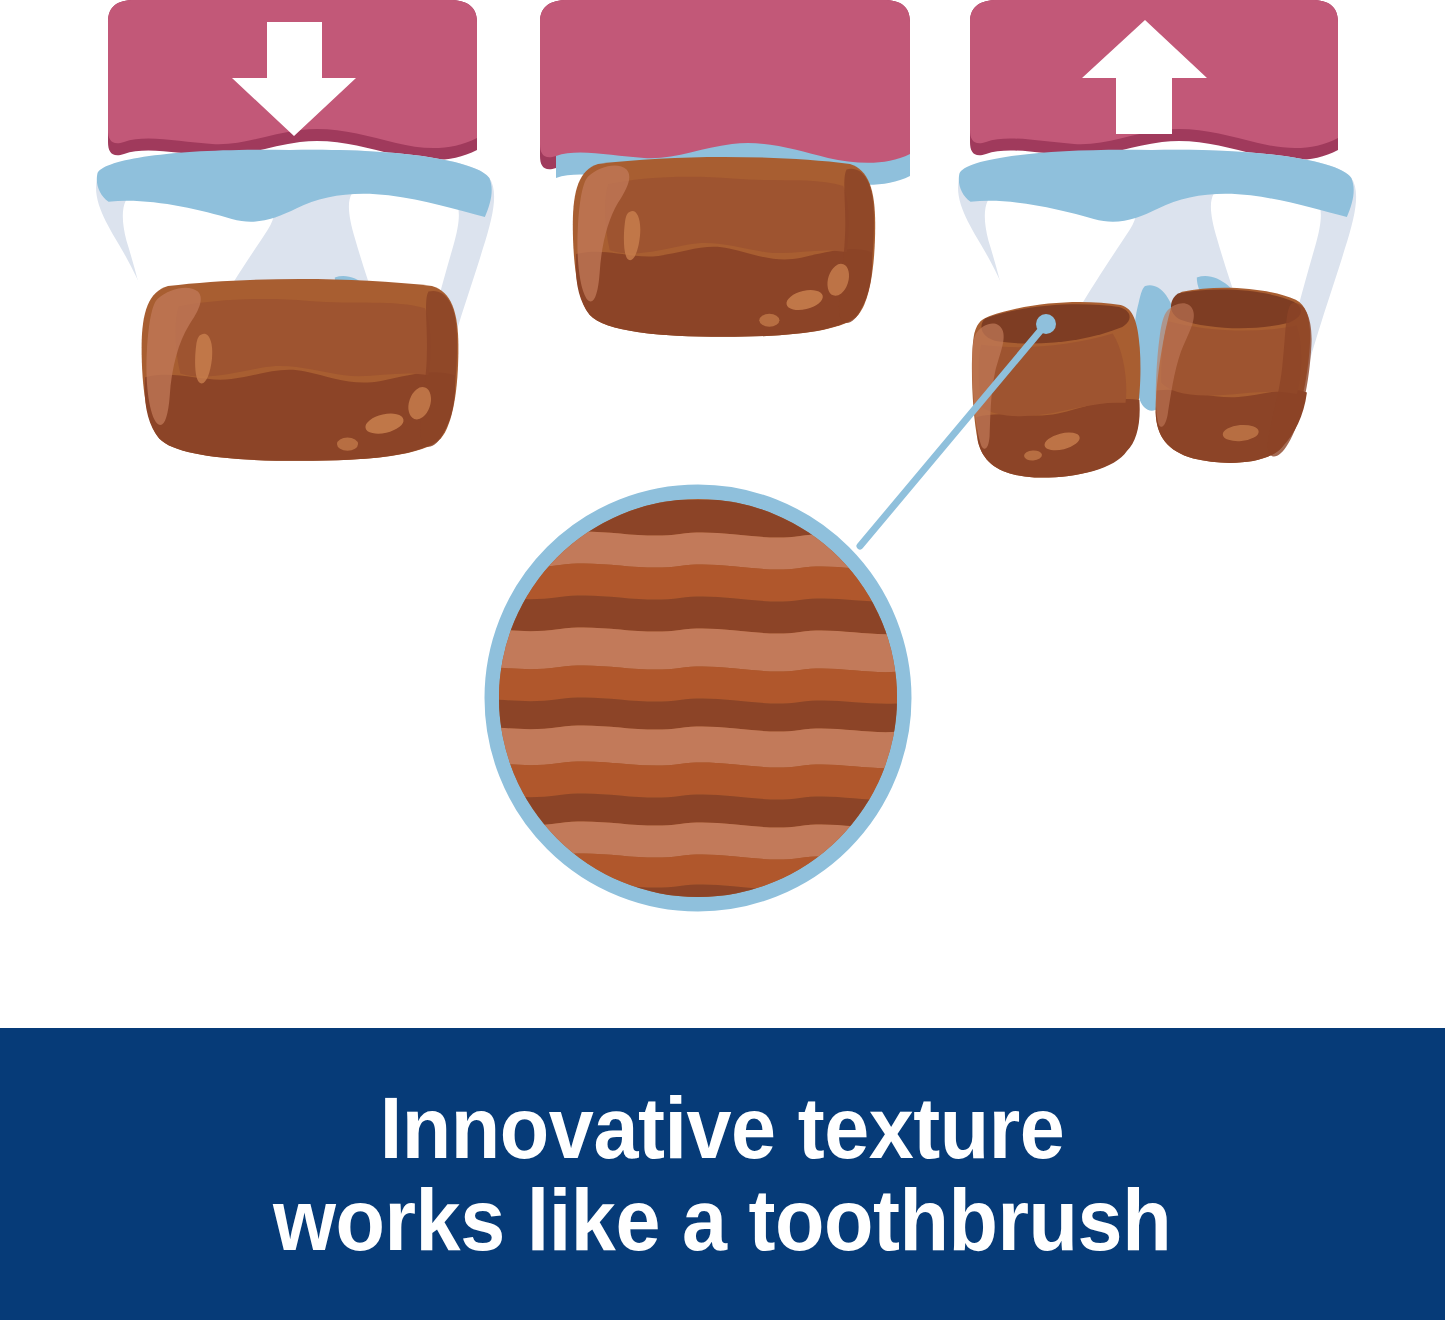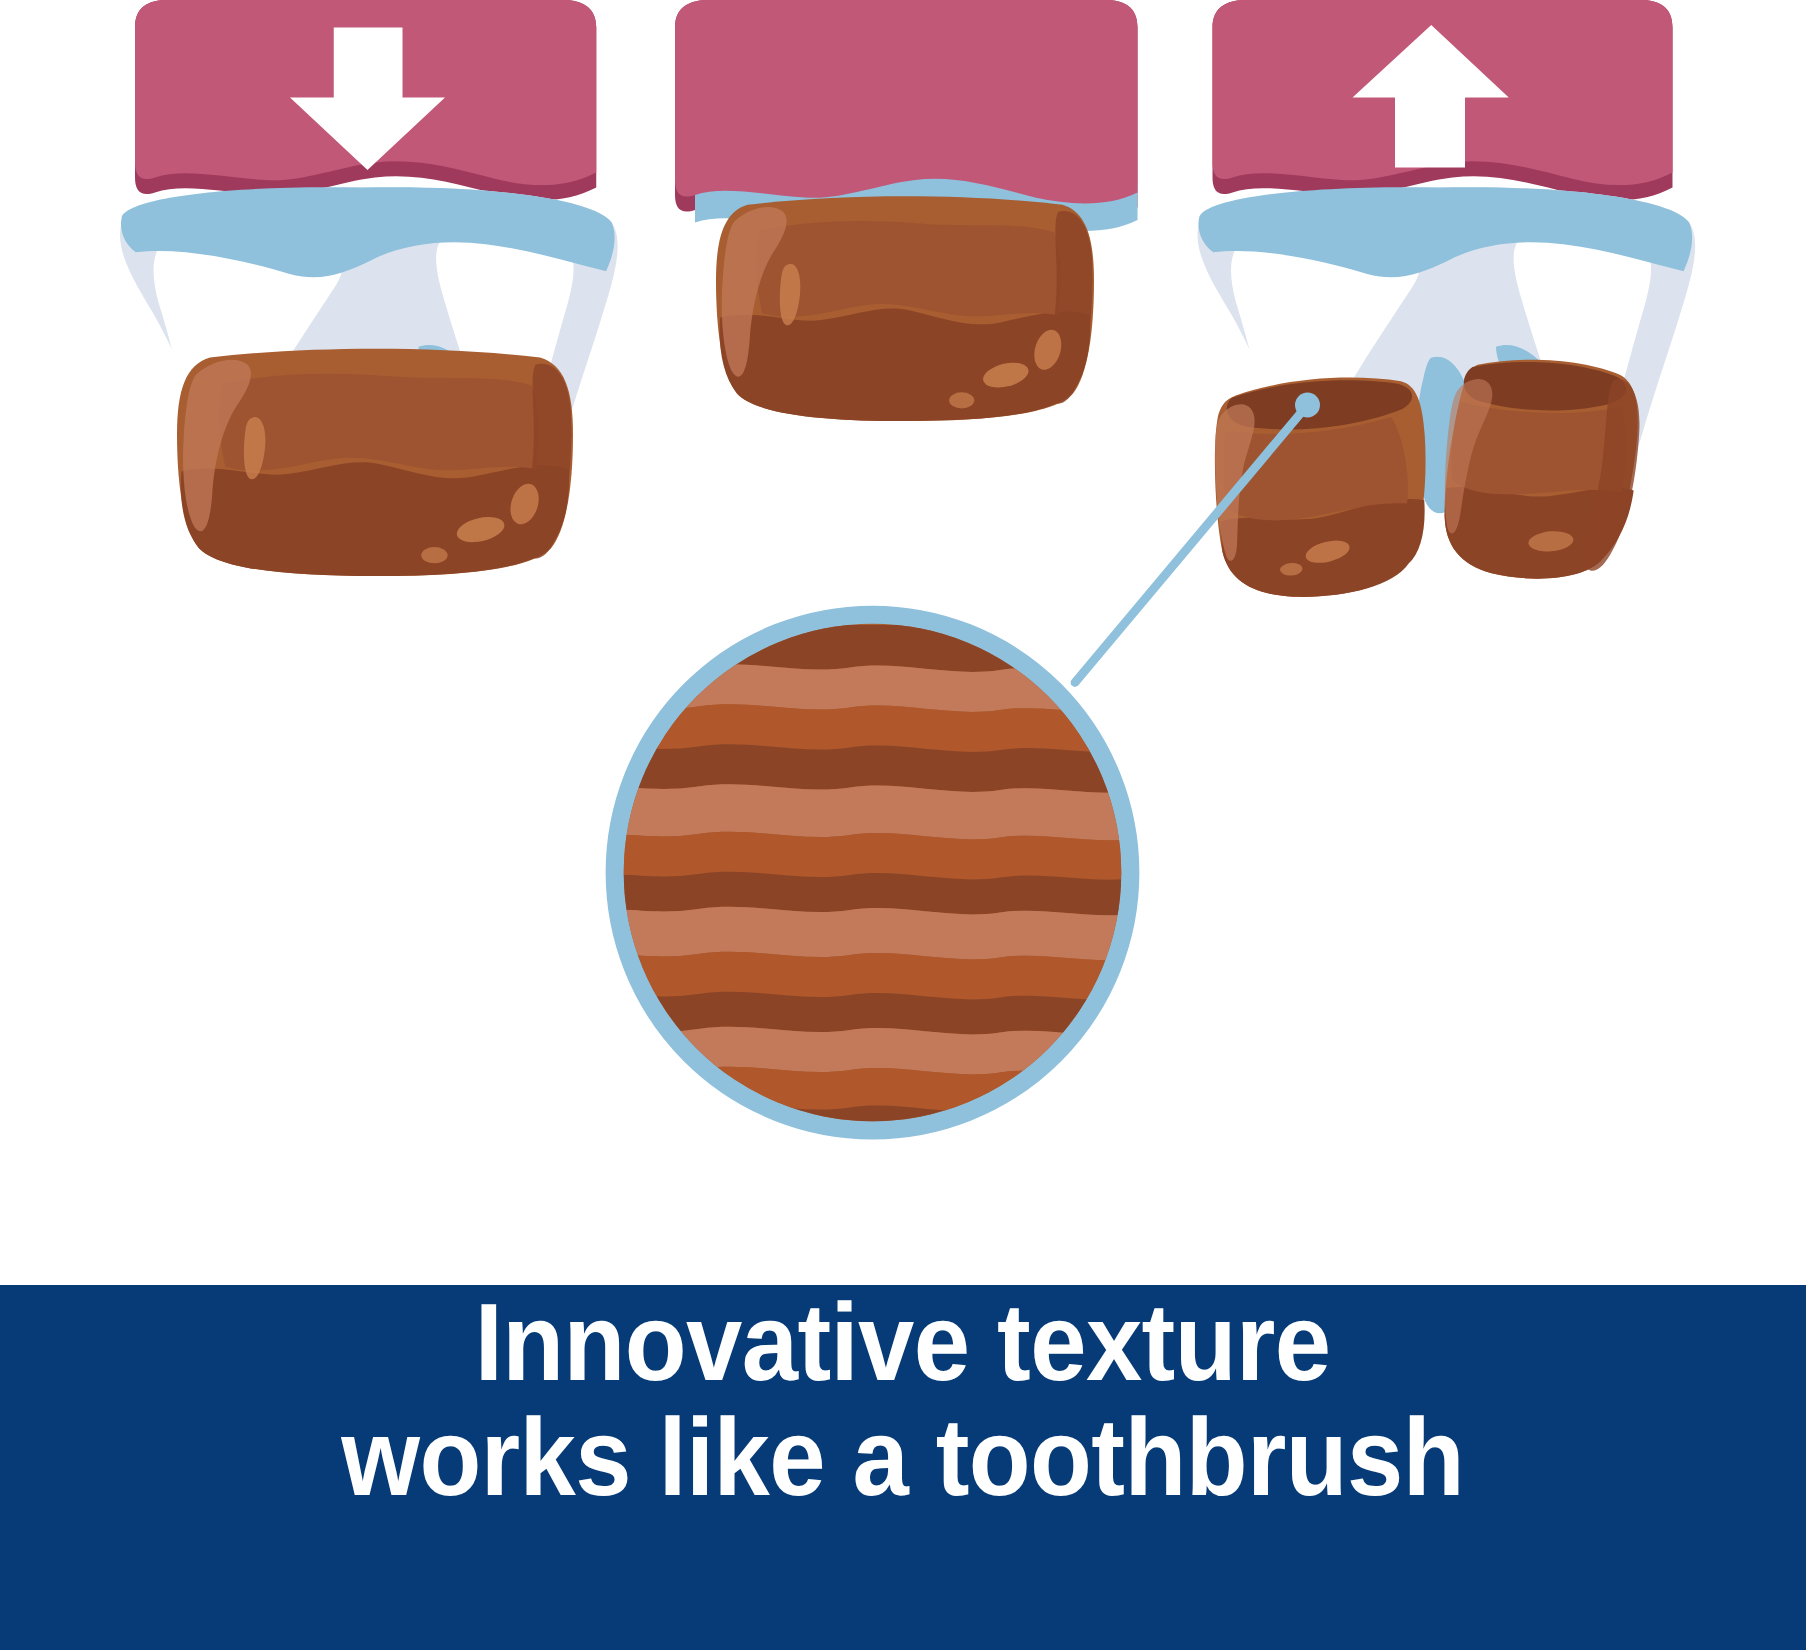--- a/index.html
+++ b/index.html
@@ -31,20 +31,21 @@
     height: 1028px;
   }
   #banner {
     position: absolute;
     left: 0;
     top: 1028px;
     width: 1445px;
     height: 292px;
     background: #063B78;
     display: flex;
+    align-items: center;
     justify-content: center;
   }
   #banner-text {
     color: #ffffff;
     font-family: "Liberation Sans", sans-serif;
     font-weight: bold;
     font-size: 88px;
     line-height: 1.05;
     text-align: center;
     letter-spacing: -0.5px;

